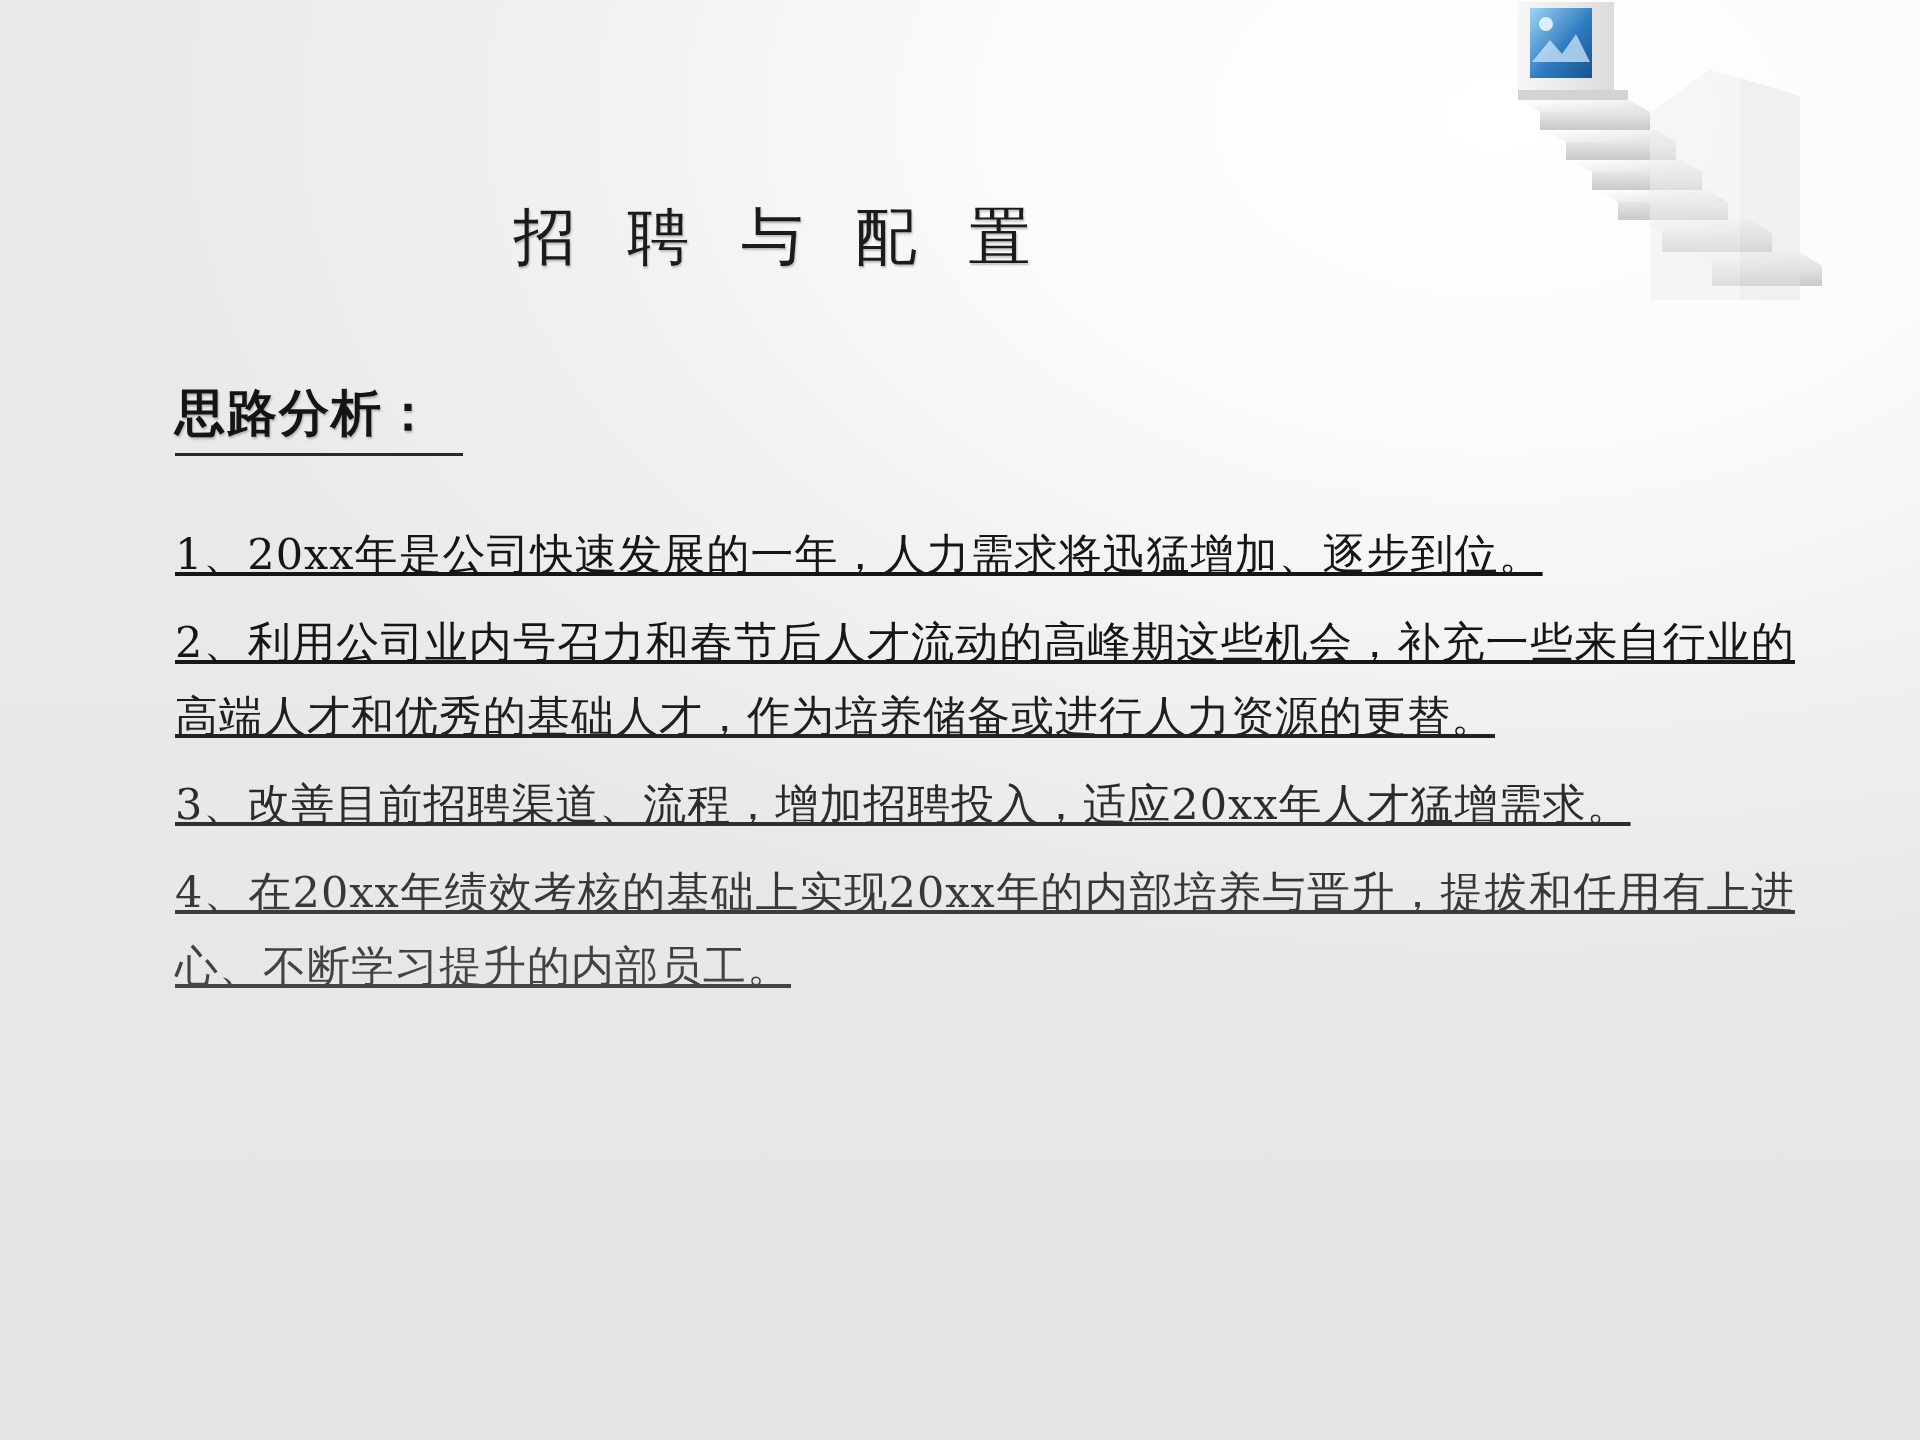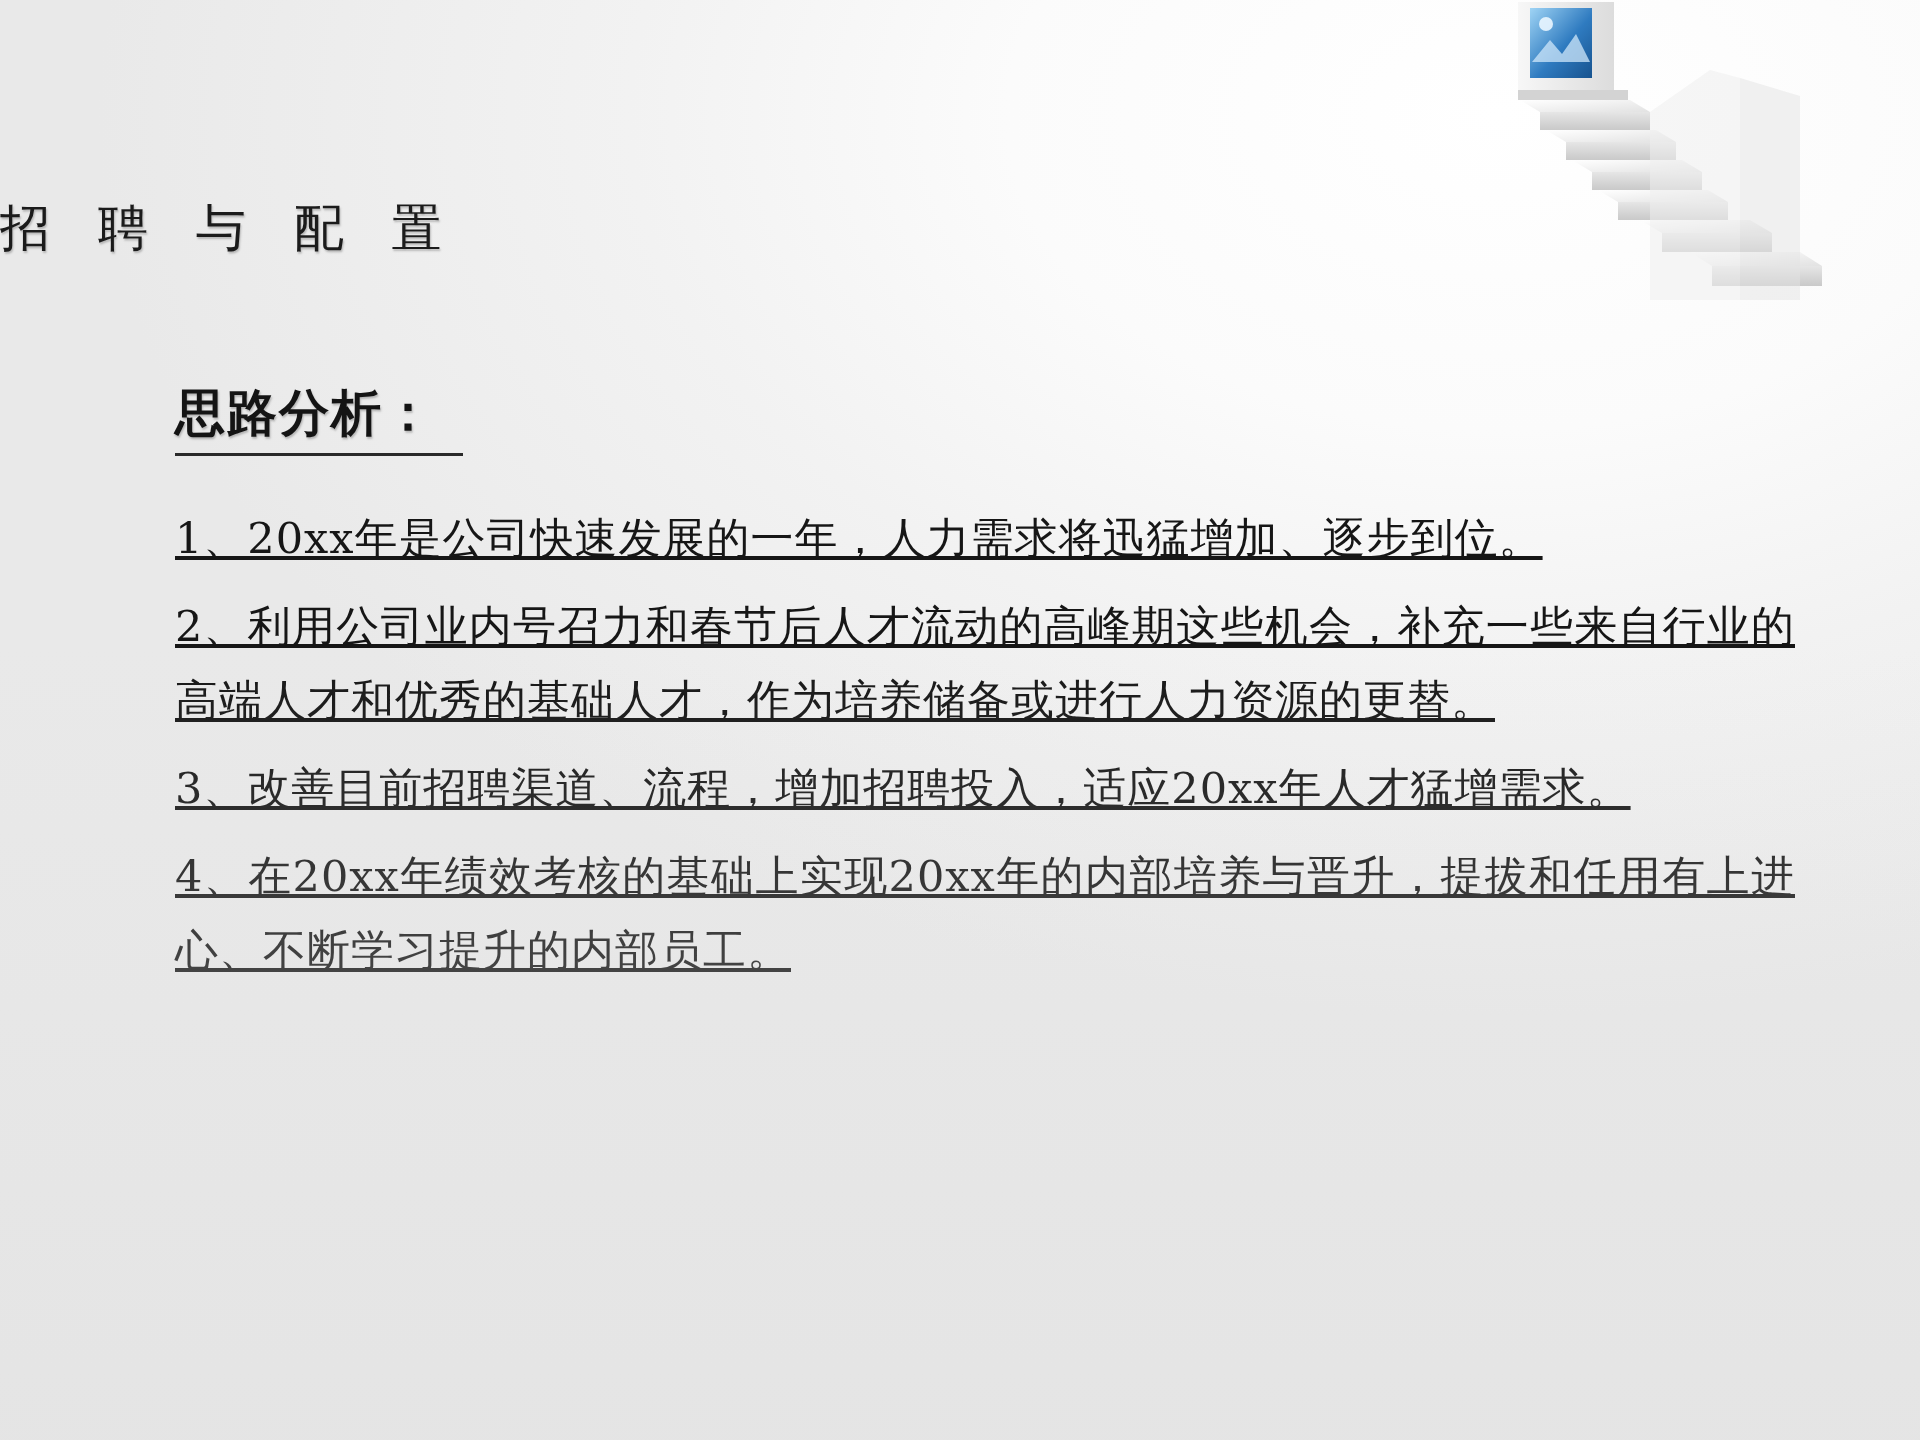--- a/index.html
+++ b/index.html
@@ -45,22 +45,22 @@
     height: 300px;
     pointer-events: none;
   }
 
   
   .title {
     position: absolute;
     top: 195px;
     left: 0;
     width: 1560px;
-    text-align: left;
-    font-size: 50px;
+    text-align: center;
+    font-size: 62px;
     letter-spacing: 16px;
     color: #1b1b1b;
     font-family: "DejaVu Serif", "Liberation Serif", serif;
     text-shadow: 1px 2px 2px rgba(120,120,120,0.45);
     white-space: nowrap;
   }
 
   
   .content {
     position: absolute;
@@ -72,21 +72,21 @@
   .section-heading {
     font-size: 50px;
     font-weight: bold;
     color: #141414;
     letter-spacing: 2px;
     display: inline-block;
     border-bottom: 3px solid #2a2a2a;
     padding-bottom: 6px;
     padding-right: 28px;
     text-shadow: 1px 2px 2px rgba(130,130,130,0.5);
-    margin-bottom: 46px;
+    margin-bottom: 62px;
   }
 
   .points {
     margin: 0;
     padding: 0;
     list-style: none;
   }
 
   .point {
     font-size: 43px;

